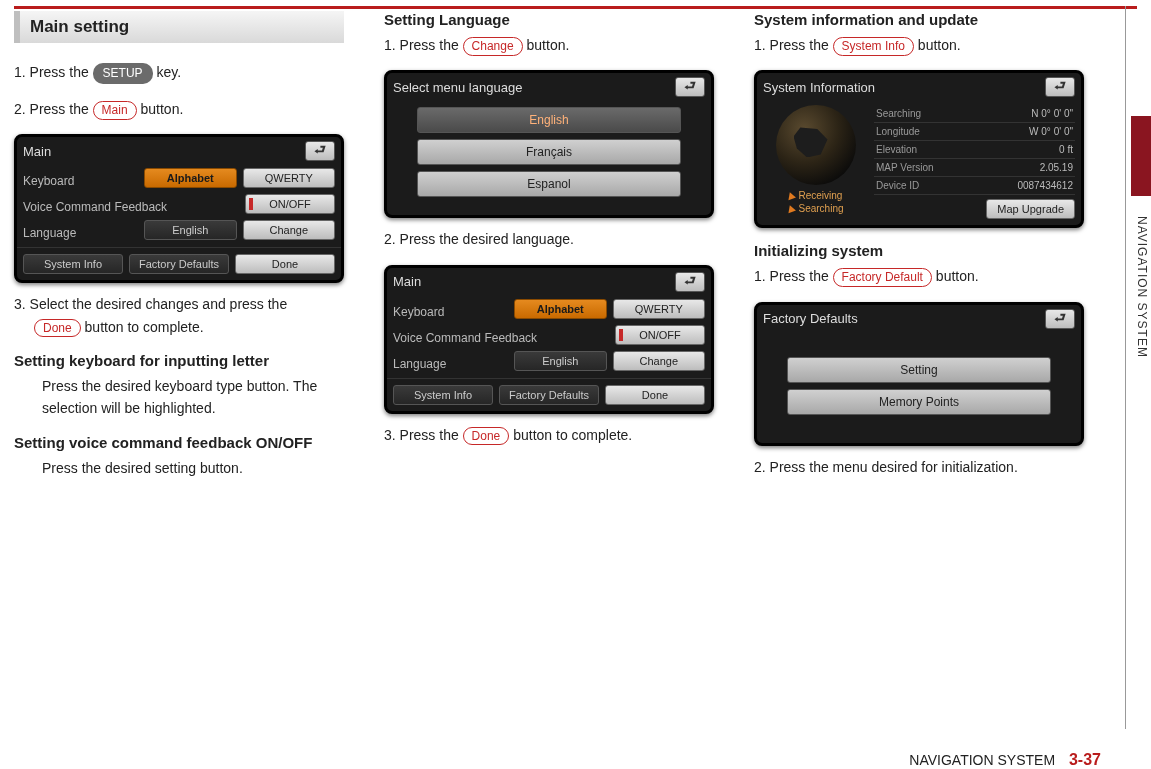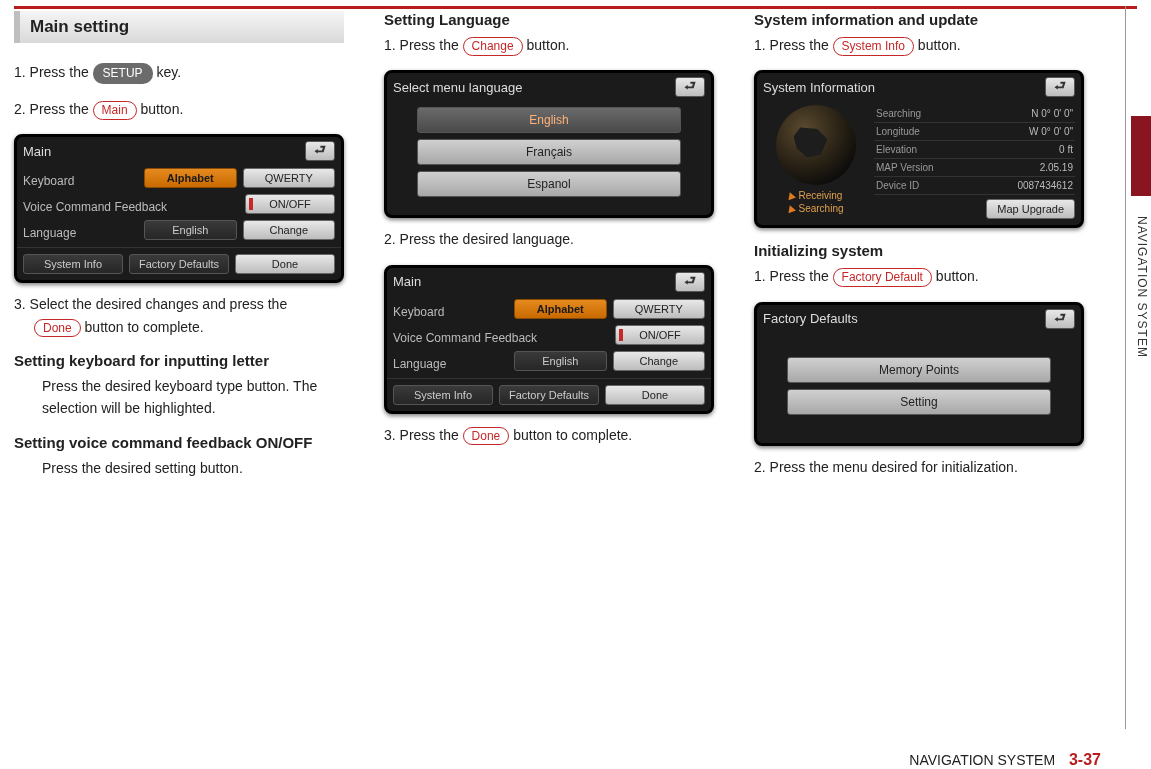--- a/index.html
+++ b/index.html
@@ -456,22 +456,22 @@
       <span class="btn-pill">Factory Default</span>
       <span>  button.</span>
     </p>
 
     <div class="shot factory-shot">
       <div class="shot-header">
         <span>Factory Defaults</span>
         <div class="back-btn">⮐</div>
       </div>
       <div class="spacer"></div>
+      <div class="lang-option">Setting</div>
       <div class="lang-option">Memory Points</div>
-      <div class="lang-option">Setting</div>
     </div>
 
     <p class="step">2. Press the menu desired for initialization.</p>
   </div>
 </div>
 
 <div class="side-tab">
   <div class="red-block"></div>
   <div class="vtext">NAVIGATION SYSTEM</div>
 </div>

